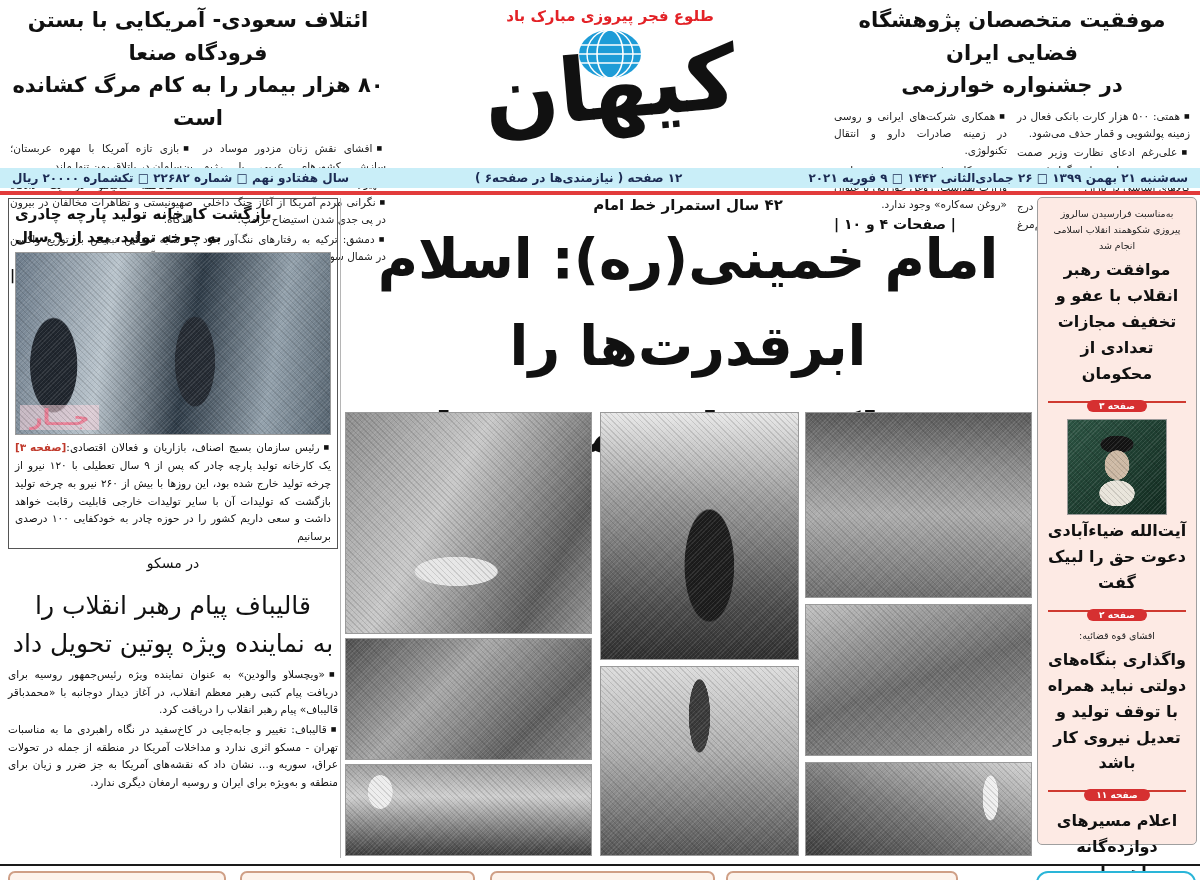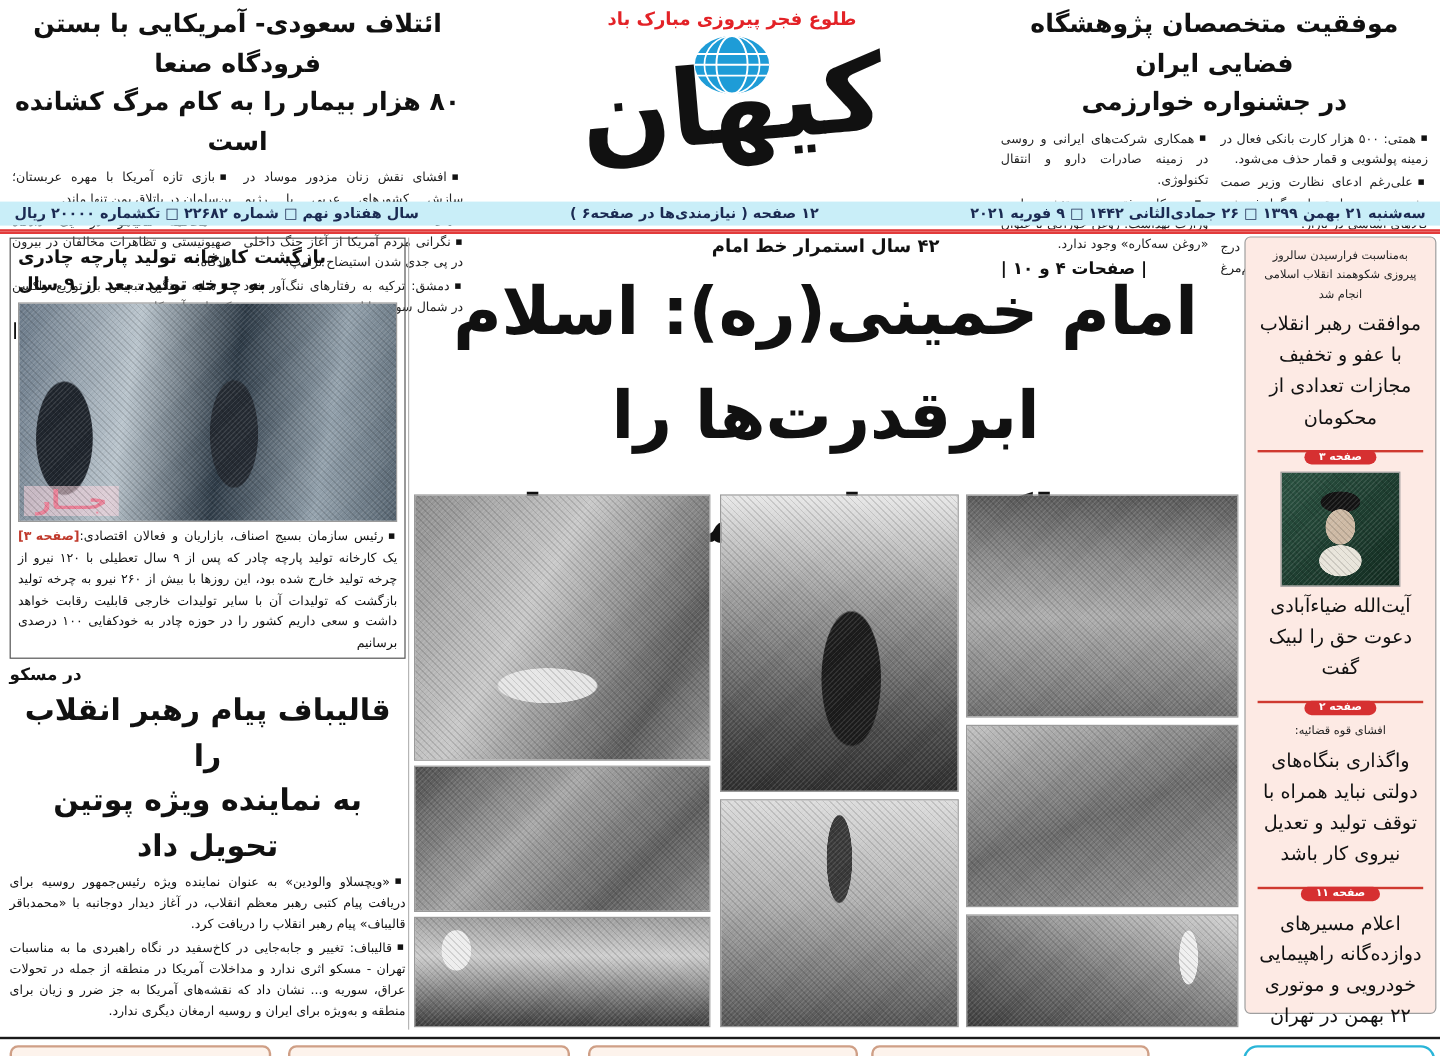--- a/index.html
+++ b/index.html
@@ -44,22 +44,22 @@
          radial-gradient(ellipse 34px 76px at 57% 60%, #252b33 58%, transparent 60%),
          linear-gradient(100deg,#6b7a89 0%,#b9c4cc 30%,#2e3b47 55%,#93a1ac 80%,#55636f 100%); }
   .watermark { position:absolute; left:4px; bottom:4px; font-size:22px; font-weight:bold;
                color:#e87f96; background:rgba(252,214,222,.55); padding:0 10px; letter-spacing:4px; }
   .factory-body { font-size:10.5px; line-height:1.7; text-align:justify; margin-top:4px; }
   .red-tag { color:#c0392b; font-weight:bold; font-size:10.5px; white-space:nowrap; }
   .red-tag::before { content:"["; } .red-tag::after { content:"]"; }
   .factory-body .red-tag { float:left; }
 
   .moscow { margin-top:6px; }
-  .kicker { text-align:left; font-weight:bold; font-size:14px; }
-  .moscow-hl { text-align:center; font-weight:bold; font-size:25px; line-height:1.5; margin:2px 0 4px; }
+  .kicker { text-align:center; font-weight:normal; font-size:14px; }
+  .moscow-hl { text-align:center; font-weight:normal; font-size:25px; line-height:1.5; margin:16px 0 4px; }
   .para { font-size:10.5px; line-height:1.68; text-align:justify; margin-bottom:2px; }
   .para::before { content:"■"; font-size:6px; vertical-align:2px; margin-inline-end:4px; }
 
   
   .col-center { position:absolute; top:196px; left:344px; width:688px; height:666px; }
   .lead-kicker { text-align:center; font-weight:bold; font-size:15px; }
   .lead-hl { text-align:center; font-weight:bold; font-size:55px; line-height:1.58;
              letter-spacing:-1px; margin-top:2px; }
   .lead-tag { font-size:11px; font-weight:bold; color:#222; margin-top:2px; }
   .lead-tag::before { content:"["; } .lead-tag::after { content:"]"; }
@@ -89,21 +89,21 @@
         background: linear-gradient(160deg,#c2c2c2,#6b6b6b 50%,#9e9e9e); }
   .pH { left:461px; top:566px; width:227px; height:94px;
         background: radial-gradient(ellipse 14px 40px at 82% 38%, #efefef 55%, transparent 57%),
                     linear-gradient(200deg,#d5d5d5,#777 55%,#3d3d3d); }
 
   
   .sidebar { position:absolute; top:197px; right:3px; width:160px; height:648px;
              background:#fdeae4; border:1px solid #9f9f9f; border-radius:5px;
              padding:8px 8px 4px; text-align:center; }
   .sb-kicker { font-size:9.5px; line-height:1.7; color:#222; }
-  .sb-hl { font-weight:normal; font-size:16px; line-height:1.62; margin-top:3px; }
+  .sb-hl { font-weight:bold; font-size:16px; line-height:1.62; margin-top:3px; }
   .page-badge { position:relative; height:16px; margin:7px 2px 9px; }
   .page-badge::before { content:""; position:absolute; left:0; right:0; top:7px;
                         border-top:2px solid #cf3a30; }
   .page-badge span { position:relative; background:#d63031; color:#fff; border-radius:8px;
                      padding:1px 12px; font-size:9px; font-weight:bold; }
   .cleric-photo { width:100px; height:96px; margin:4px auto 2px; border:1px solid #999;
       background:
         radial-gradient(ellipse 30px 22px at 50% 78%, #e8e4da 58%, transparent 60%),
         radial-gradient(ellipse 21px 25px at 50% 48%, #cdb9a4 58%, transparent 60%),
         radial-gradient(ellipse 28px 15px at 50% 26%, #131313 58%, transparent 60%),

